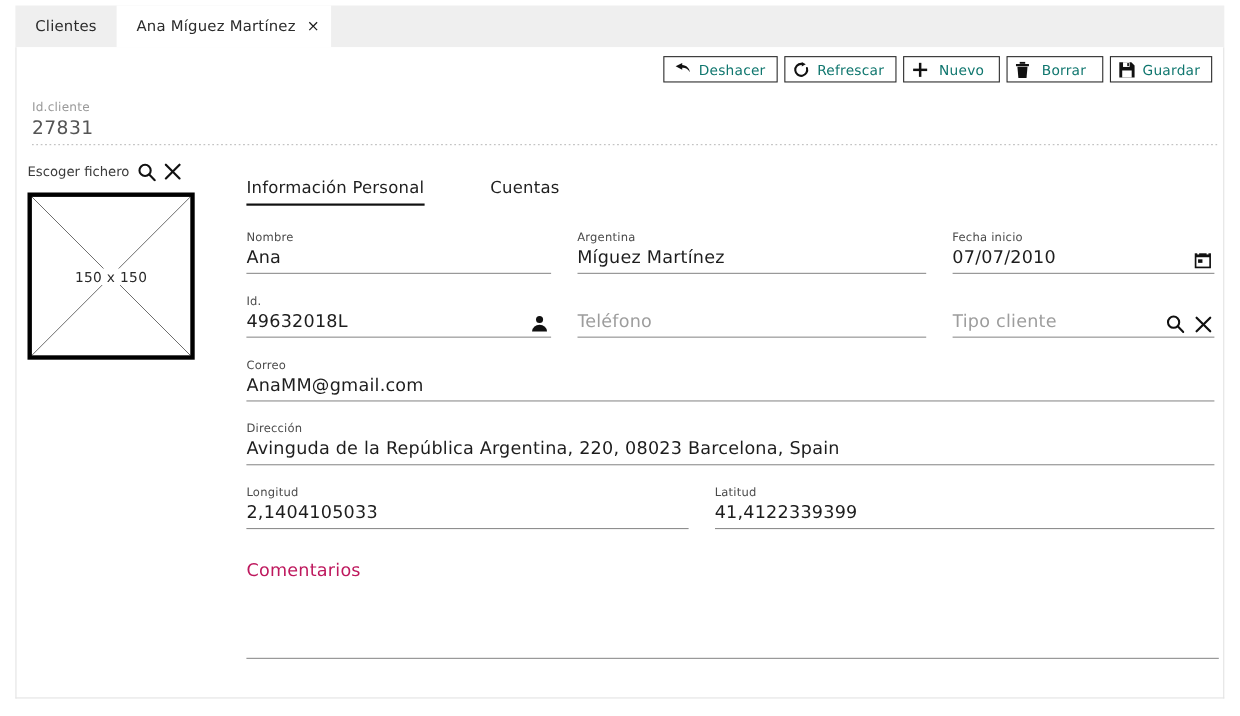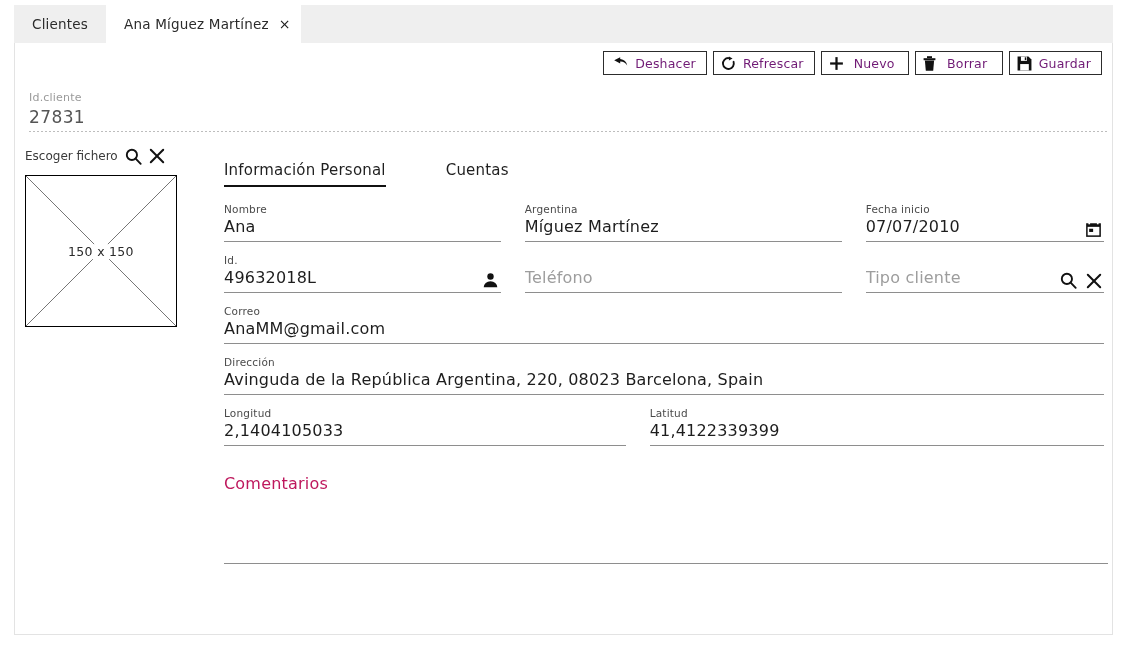--- a/index.html
+++ b/index.html
@@ -81,21 +81,21 @@
   .tbtn {
     height: 24px;
     min-width: 88px;
     border: 1.6px solid #2c2c2c;
     background: #ffffff;
     display: flex;
     align-items: center;
     gap: 7px;
     padding: 0 10px 0 7px;
     font-size: 12.5px;
-    color: #701a75;
+    color: #0f766e;
     cursor: pointer;
     box-sizing: border-box;
     justify-content: flex-start;
   }
   .tbtn .lbl { flex: 1; text-align: center; letter-spacing: .2px; }
   .tbtn svg { display: block; flex: none; }
 
   
   .idblock {
     position: absolute;
@@ -144,21 +144,21 @@
   .icon-btn {
     cursor: pointer;
     display: flex;
     align-items: center;
     justify-content: center;
   }
   .imgbox {
     margin-top: 8px;
     width: 152px;
     height: 152px;
-    border: 1px solid #000000;
+    border: 4px solid #000000;
     box-sizing: border-box;
     position: relative;
     background: #ffffff;
   }
   .dims-wrap {
     position: absolute;
     left: 0; right: 0;
     top: 50%;
     transform: translateY(-52%);
     text-align: center;
@@ -193,21 +193,21 @@
     cursor: pointer;
     letter-spacing: .2px;
   }
   .subtab.active {
     border-bottom: 2.5px solid #111111;
   }
 
   .row {
     display: flex;
     gap: 24px;
-    margin-top: 12px;
+    margin-top: 19px;
     padding-left: 4px;
   }
   .field {
     position: relative;
     box-sizing: border-box;
     padding-bottom: 3px;
     border-bottom: 1.5px solid #8e8e8e;
   }
   .field .cap {
     font-size: 10.5px;

